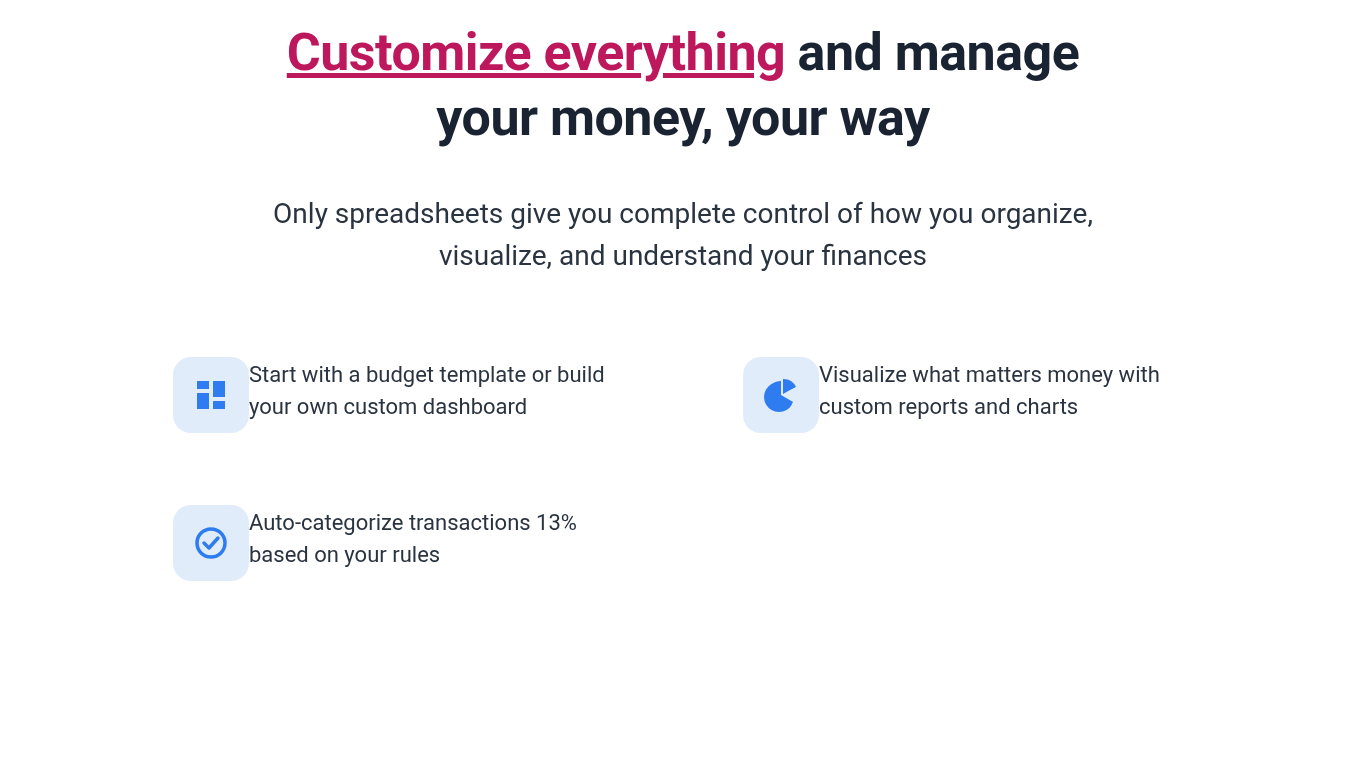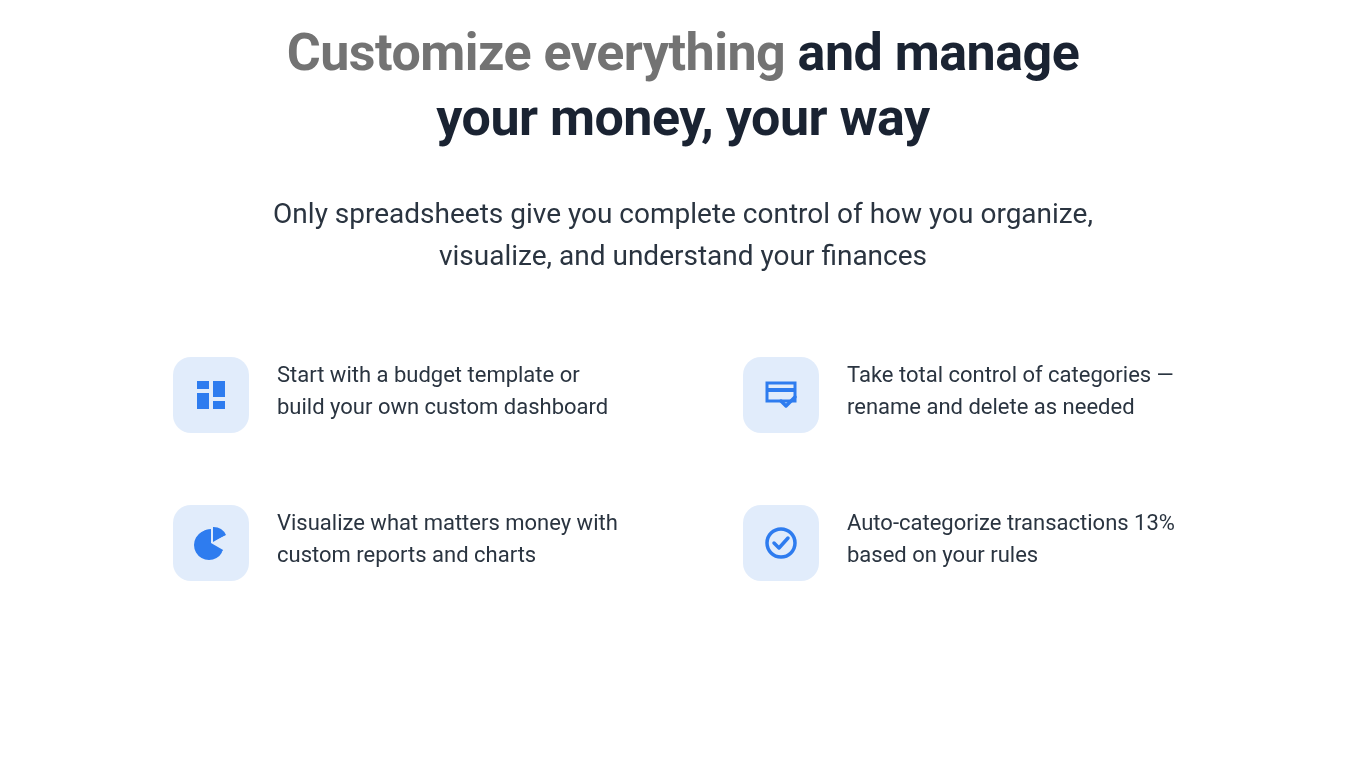--- a/index.html
+++ b/index.html
@@ -23,21 +23,22 @@
       text-align: center;
       font-size: 52px;
       font-weight: 700;
       line-height: 1.25;
       color: #1a2332;
       letter-spacing: -0.01em;
       max-width: 900px;
     }
 
     .heading .highlight {
-      color: #737373;
+      color: #be185d;
+      text-decoration: underline;
     }
 
     .subheading {
       text-align: center;
       font-size: 28px;
       font-weight: 400;
       line-height: 1.5;
       color: #2a3440;
       max-width: 900px;
       margin-top: 43px;
@@ -48,21 +49,20 @@
       grid-template-columns: 1fr 1fr;
       column-gap: 120px;
       row-gap: 72px;
       margin-top: 80px;
       width: 1020px;
     }
 
     .feature-item {
       display: flex;
       align-items: flex-start;
-      gap: 28px;
     }
 
     .icon-box {
       width: 76px;
       height: 76px;
       background: #e1ecfb;
       border-radius: 18px;
       display: flex;
       align-items: center;
       justify-content: center;
@@ -98,30 +98,20 @@
       <svg viewBox="0 0 36 36" fill="none">
         <rect x="4" y="4" width="12" height="8" fill="#2e7cef"></rect>
         <rect x="20" y="4" width="12" height="16" fill="#2e7cef"></rect>
         <rect x="4" y="16" width="12" height="16" fill="#2e7cef"></rect>
         <rect x="20" y="24" width="12" height="8" fill="#2e7cef"></rect>
       </svg>
     </div>
     <div class="feature-text">Start with a budget template or build your own custom dashboard</div>
   </div>
 
-  <div class="feature-item">
-    <div class="icon-box">
-      <svg viewBox="0 0 36 36" fill="none">
-        <rect x="4" y="6" width="28" height="18" stroke="#2e7cef" stroke-width="3" fill="none"></rect>
-        <rect x="4" y="11" width="28" height="4" fill="#2e7cef"></rect>
-        <path d="M18 24 L23 29 L32 20" stroke="#2e7cef" stroke-width="3.5" fill="none" stroke-linecap="round" stroke-linejoin="round"></path>
-      </svg>
-    </div>
-    <div class="feature-text">Take total control of categories — rename and delete as needed</div>
-  </div>
 
   <div class="feature-item">
     <div class="icon-box">
       <svg viewBox="0 0 36 36" fill="none">
         <path d="M18 18 L18 4 A14 14 0 0 1 30.12 11 Z" fill="#2e7cef" transform="translate(2,-1)"></path>
         <path d="M18 18 L18 4 A14 14 0 1 0 30.12 25 Z" fill="#2e7cef"></path>
         <path d="M18 18 L30.12 25 A14 14 0 0 0 30.12 11 Z" fill="#2e7cef" transform="translate(1.5,1)" opacity="0.0"></path>
         <circle cx="18" cy="18" r="14" fill="none"></circle>
         <path d="M16 20 L16 5 A15 15 0 1 0 29 27.5 Z" fill="#2e7cef"></path>
         <path d="M20 16 L20 2 A14 14 0 0 1 33 10 Z" fill="#2e7cef"></path>

